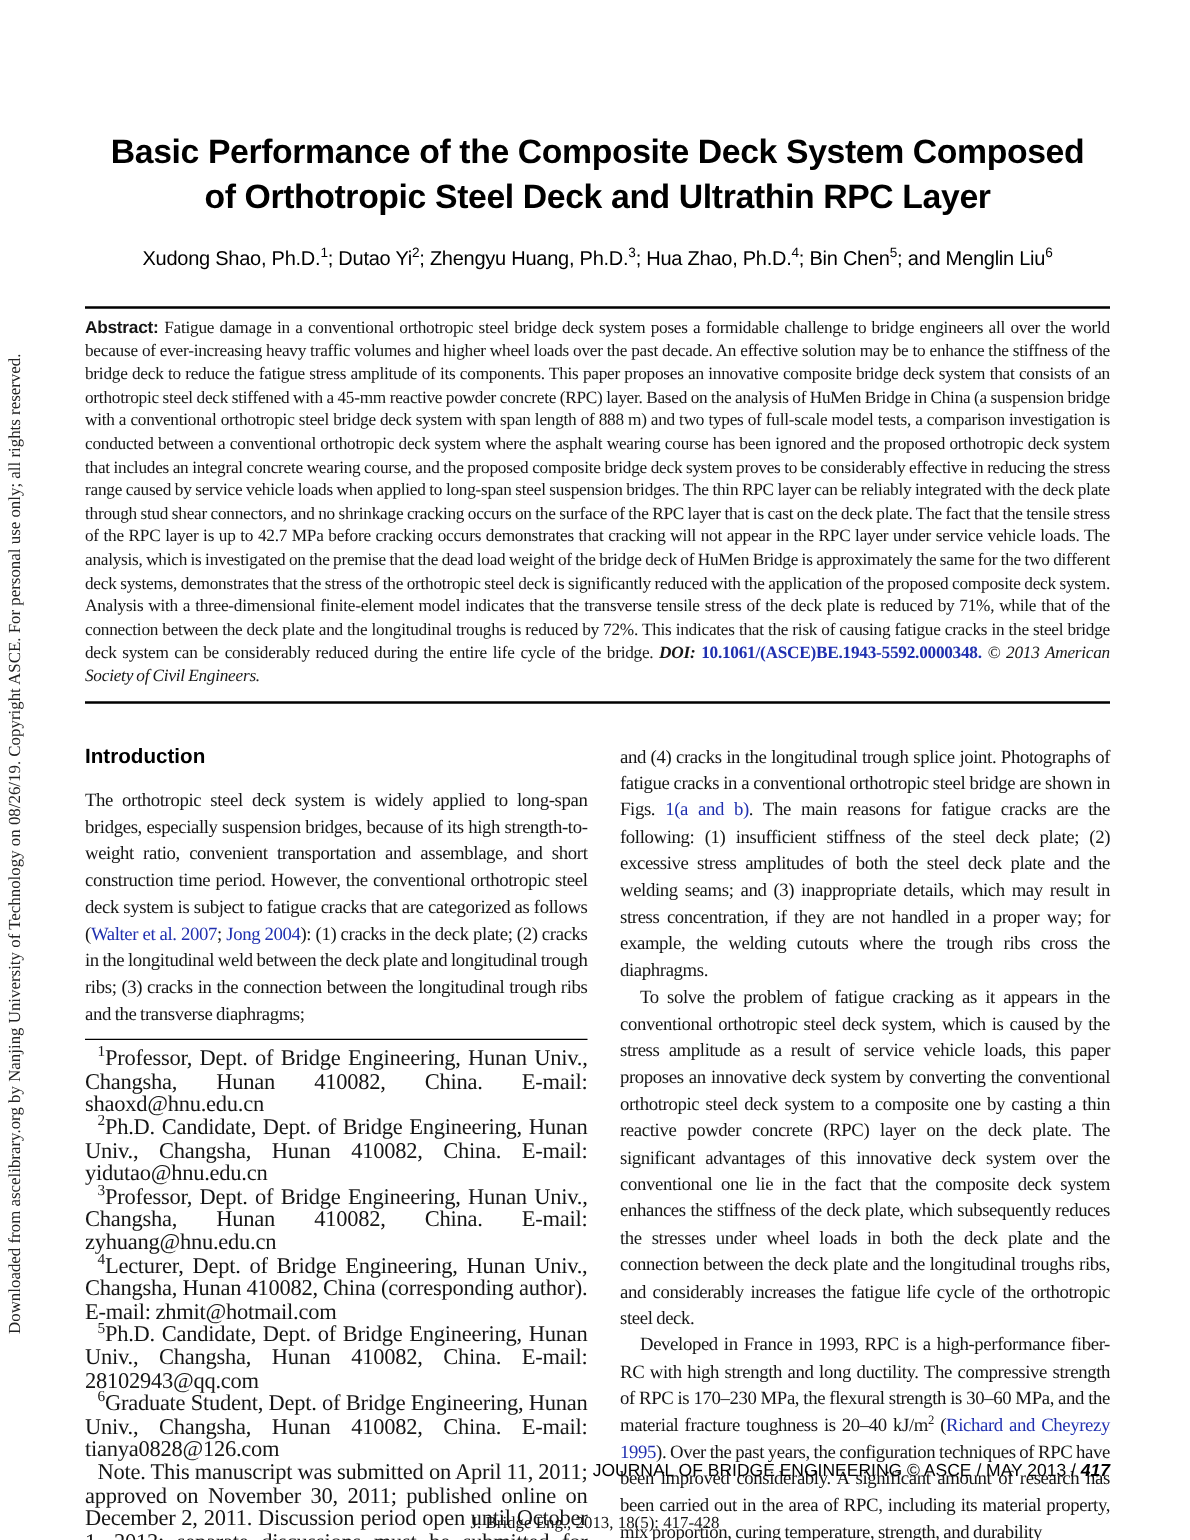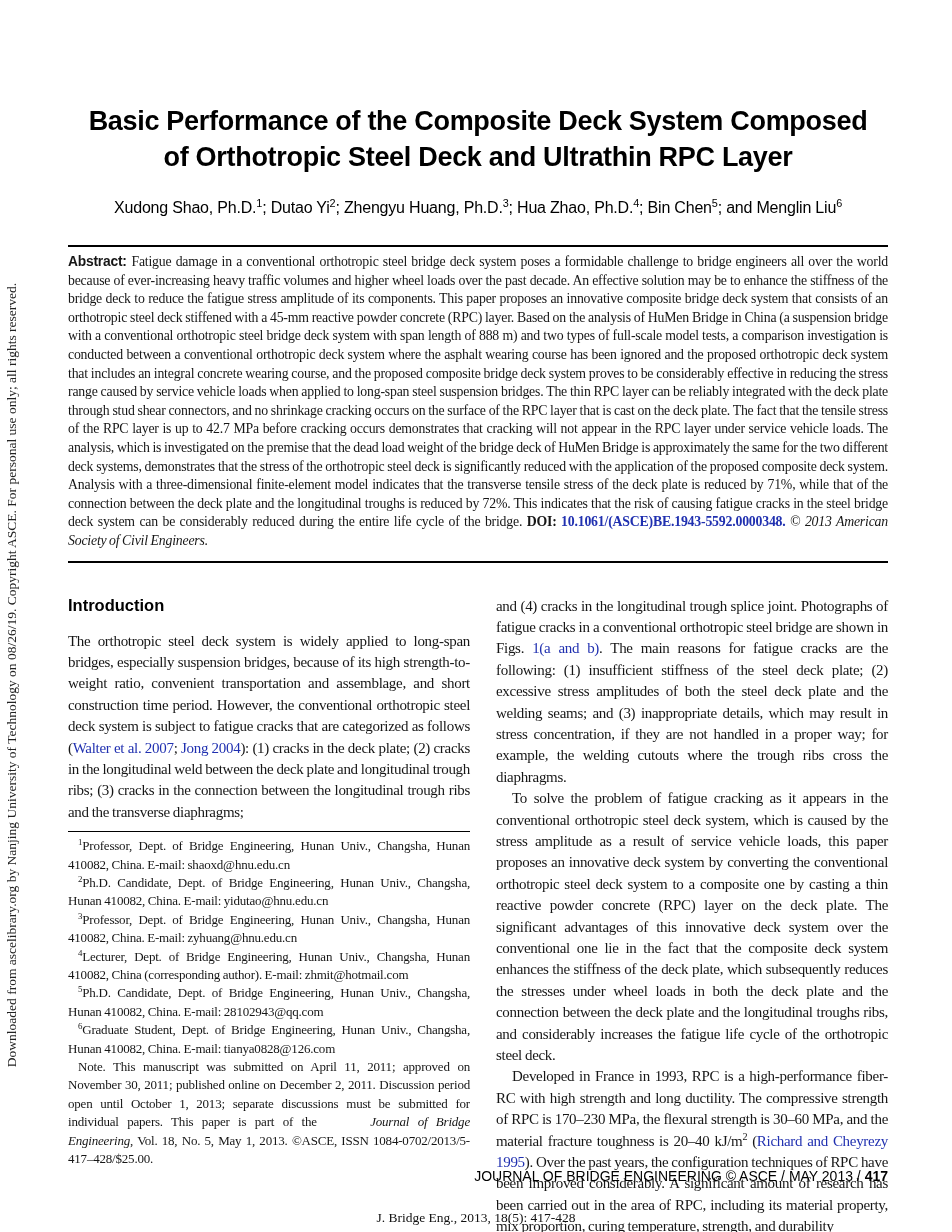--- a/index.html
+++ b/index.html
@@ -45,25 +45,25 @@
     font-family:"Liberation Sans", sans-serif; font-weight:bold; font-size:16.5px;
     margin-bottom:16px; color:#000;
   }
   .body-par{
     font-size:15px; line-height:21.4px; text-align:justify;
     letter-spacing:-0.3px; word-spacing:-0.5px;
   }
   .body-par.indent{ text-indent:16px; }
   .fn-rule{ height:1px; background:#000; border:none; margin-top:8px; margin-bottom:5px; width:100%; }
   .footnote{
-    font-size:13px; line-height:18.4px; text-align:justify;
+    font-size:18px; line-height:18.4px; text-align:justify;
     letter-spacing:-0.2px; word-spacing:-0.4px; text-indent:10px;
   }
   .seg-hb{ font-family:"Liberation Sans", sans-serif; font-weight:bold; }
-  .seg-b{ font-weight:bold; }
+  .seg-b{ font-weight:bold;font-style:italic; }
   .seg-i{ font-style:italic; }
   .seg-bi{ font-weight:normal; font-style:italic;margin-left:45px; }
   .seg-link{ color:var(--link); }
   .seg-blink{ color:var(--link); font-weight:bold;font-family:Liberation Serif, serif; }
   sup{ font-size:68%; vertical-align:super; line-height:0; }
   .footer-journal{
     position:absolute; right:64px; top:1168px;
     font-family:"Liberation Sans", sans-serif; font-size:14px; color:#000;
   }
   .footer-citation{

